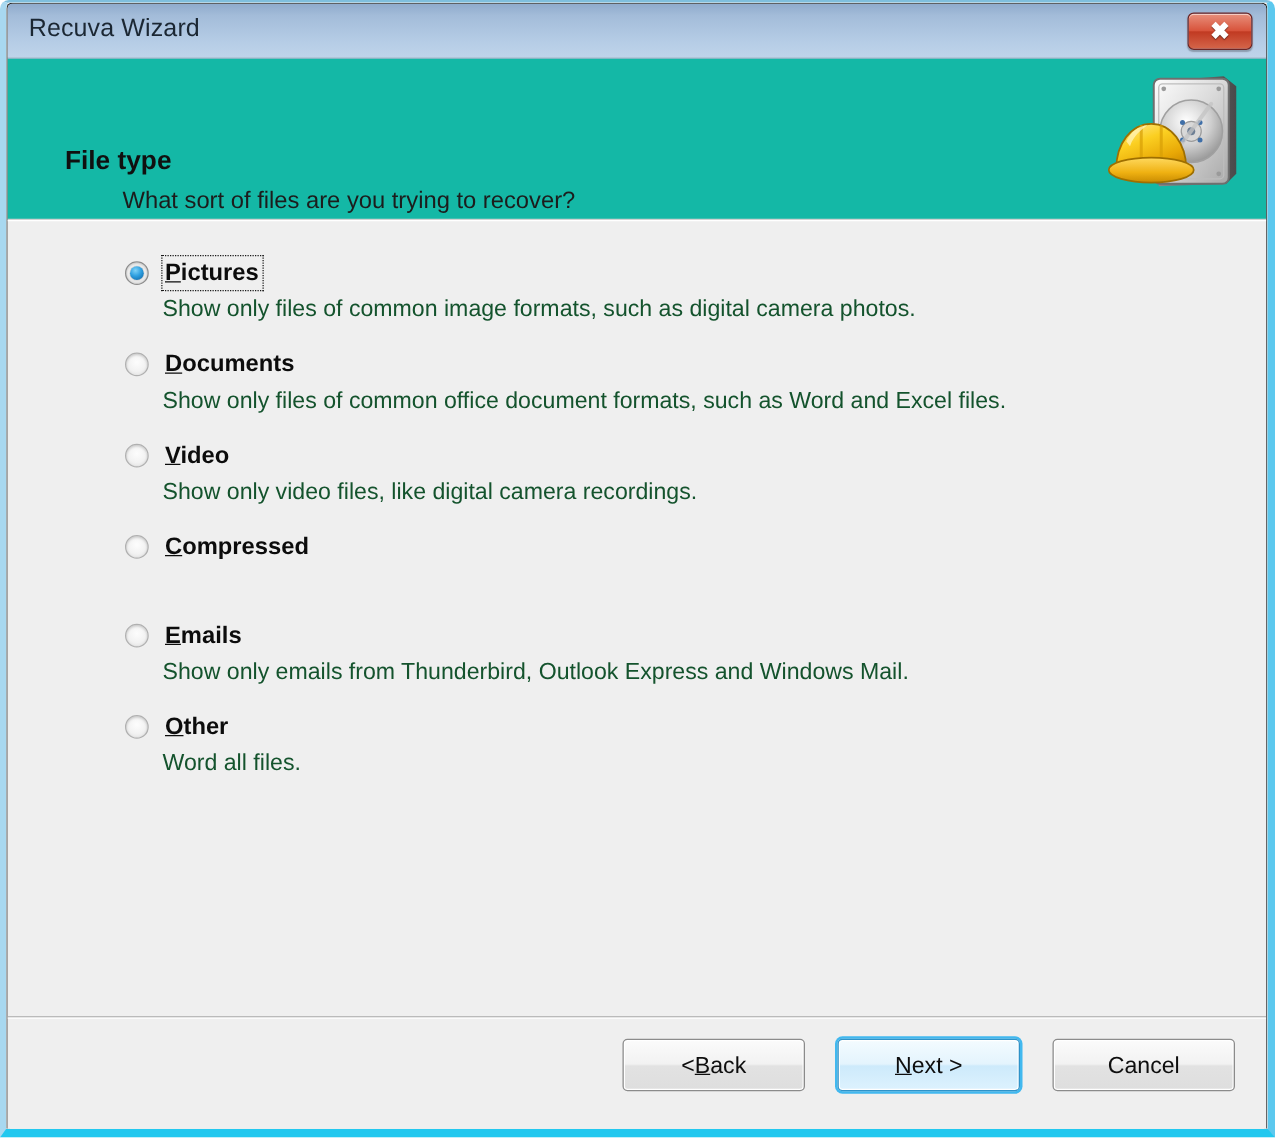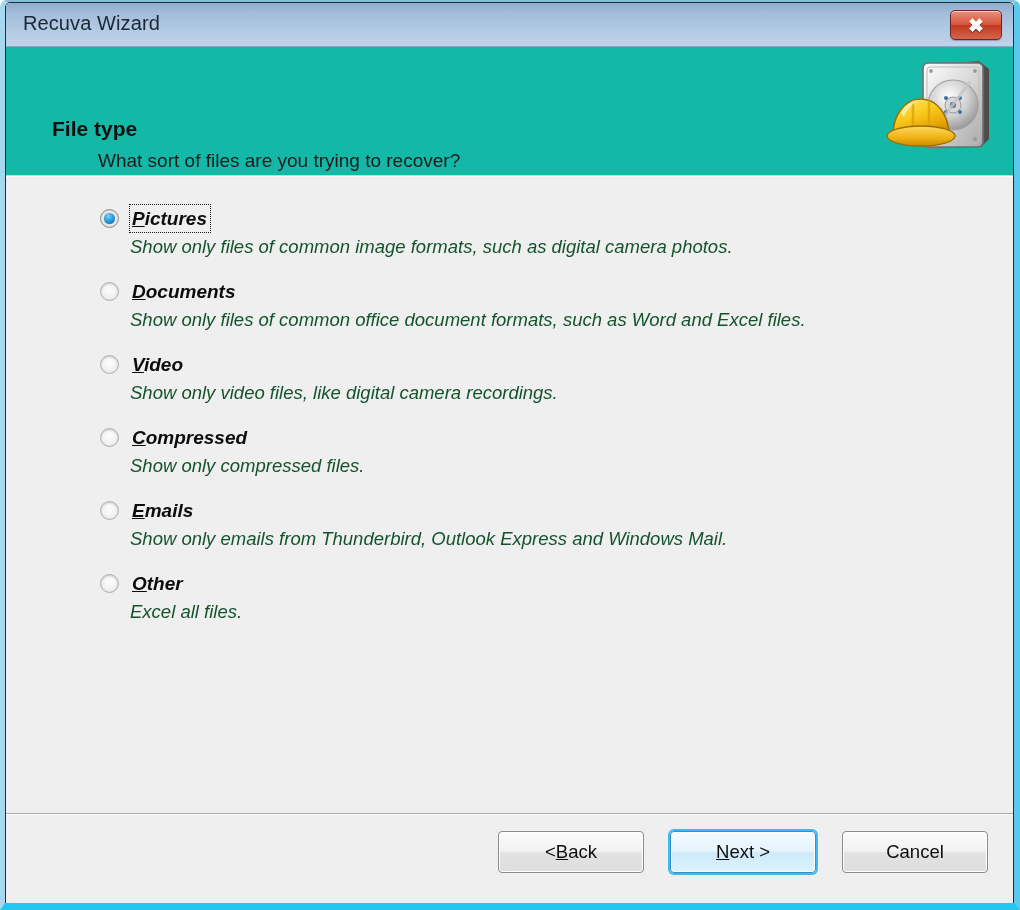--- a/index.html
+++ b/index.html
@@ -115,21 +115,20 @@
     height: 112px;
   }
 
   
   #main {
     position: relative;
     height: 637px;
     background: #efefef;
     border-top: 1px solid #ffffff;
     box-sizing: border-box;
-    font-style: italic;
   }
   #options {
     position: absolute;
     left: 94px;
     top: 28px;
     right: 20px;
   }
   .option {
     position: relative;
     margin-bottom: 19px;
@@ -327,33 +326,32 @@
 
         <div class="option">
           <span class="radio"></span>
           <span class="option-label"><span class="accel">V</span><span>ideo</span></span>
           <span class="option-desc">Show only video files, like digital camera recordings.</span>
         </div>
 
         <div class="option">
           <span class="radio"></span>
           <span class="option-label"><span class="accel">C</span><span>ompressed</span></span>
-          <span class="option-desc">Show only compressed files.</span>
         </div>
 
         <div class="option">
           <span class="radio"></span>
           <span class="option-label"><span class="accel">E</span><span>mails</span></span>
           <span class="option-desc">Show only emails from Thunderbird, Outlook Express and Windows Mail.</span>
         </div>
 
         <div class="option">
           <span class="radio"></span>
           <span class="option-label"><span class="accel">O</span><span>ther</span></span>
-          <span class="option-desc">Excel all files.</span>
+          <span class="option-desc">Word all files.</span>
         </div>
 
       </div>
     </div>
 
     <div id="footer">
       <div id="buttons">
         <div class="btn">
             <span>&lt; </span>
             <span class="accel">B</span>

